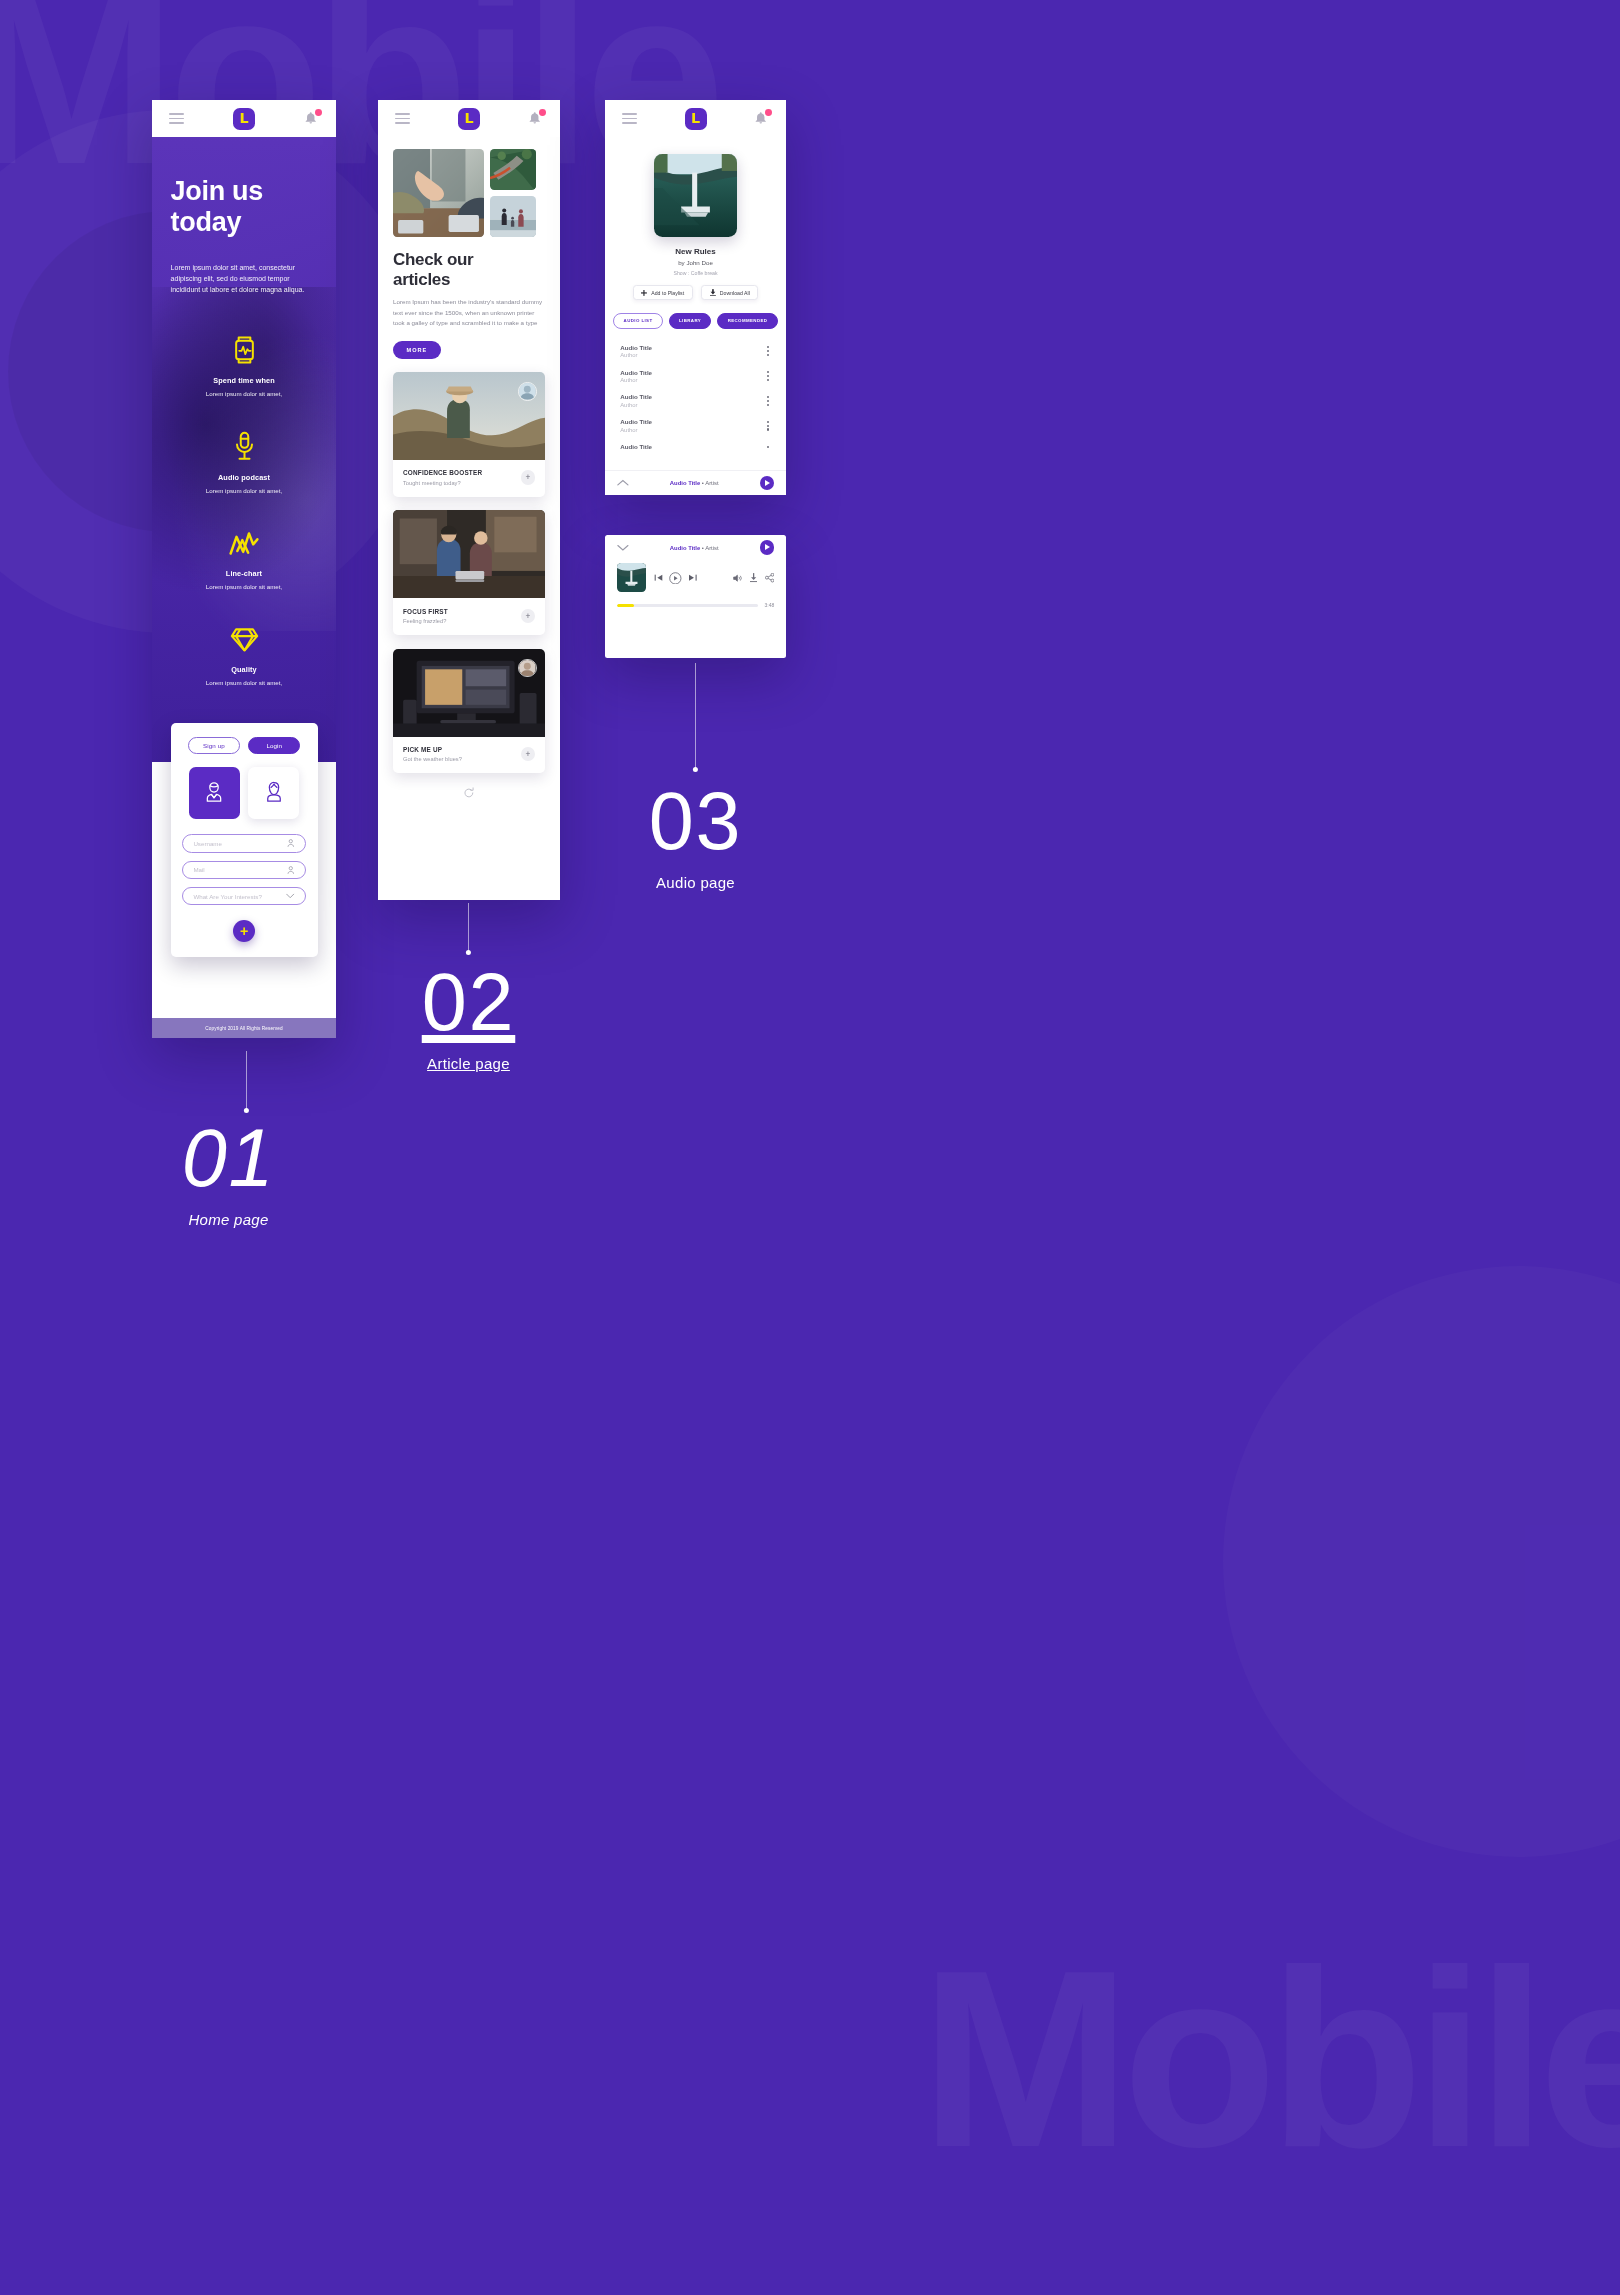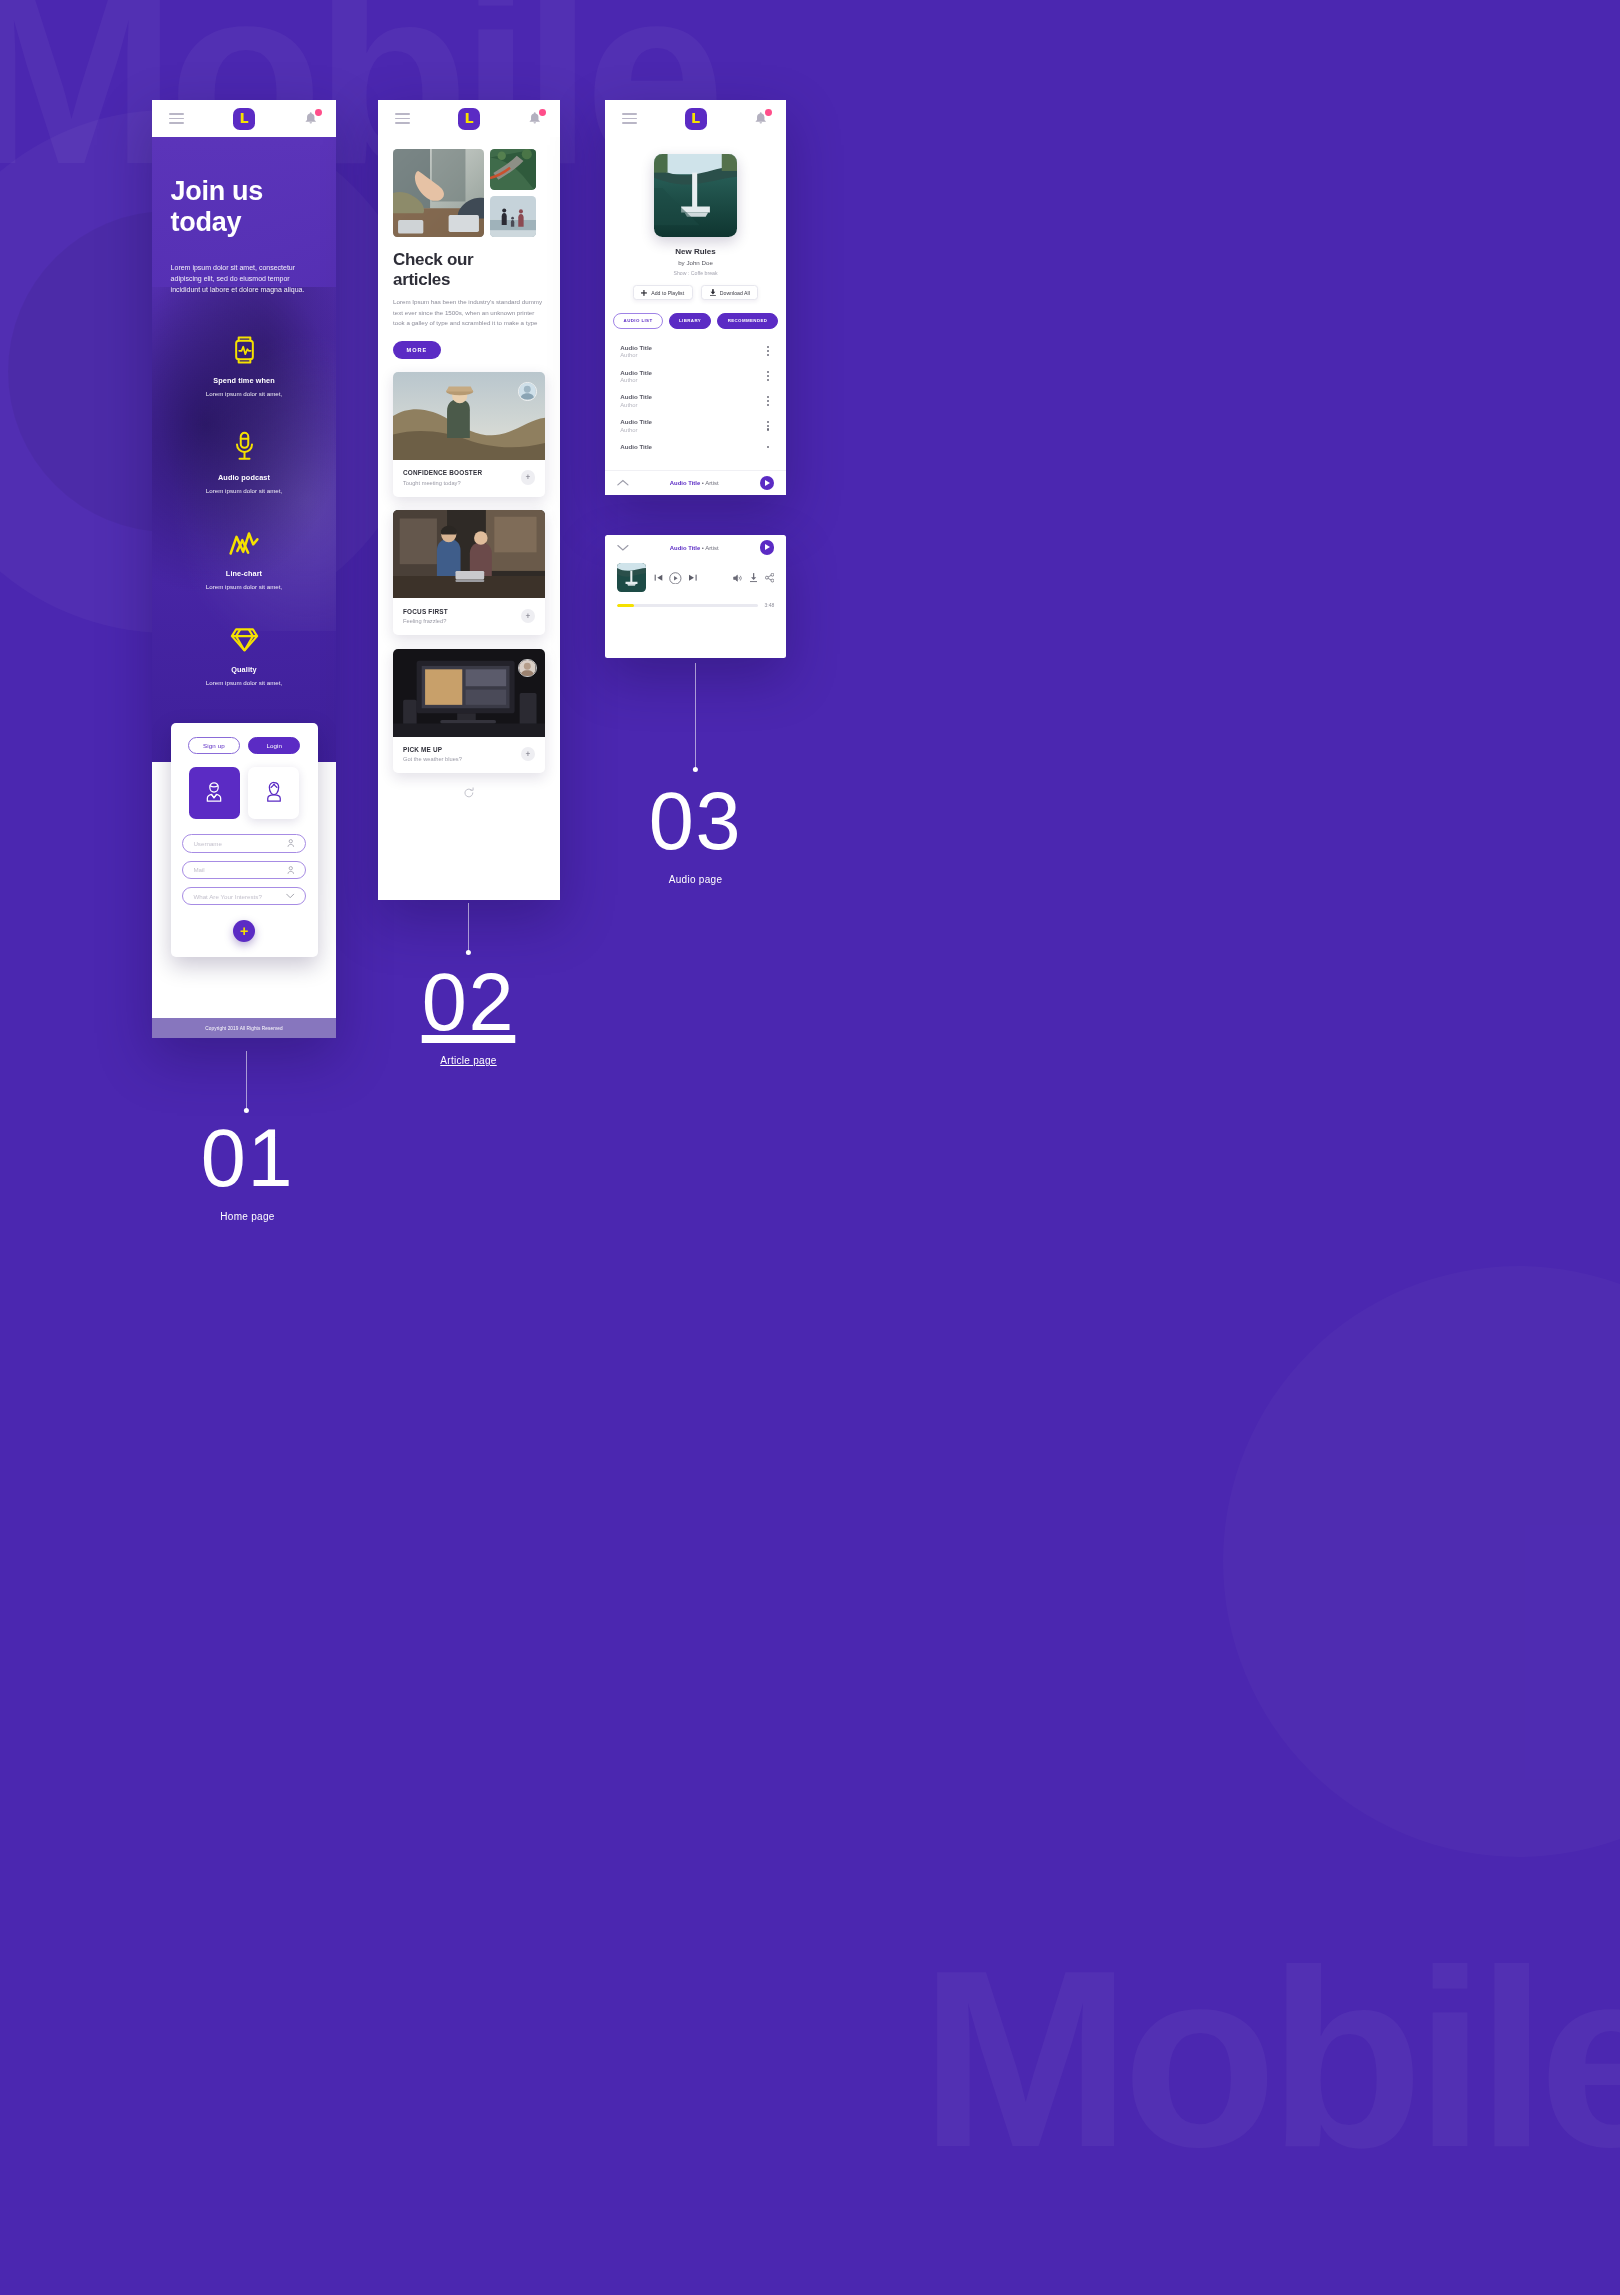--- a/index.html
+++ b/index.html
@@ -245,21 +245,21 @@
   .time { font-size: 5px; color: #8e8e9a; }
 
   
   .conn { position: absolute; width: 0.8px; background: rgba(255,255,255,0.55); }
   .conn-dot {
     position: absolute; width: 5px; height: 5px; border-radius: 50%;
     background: #fff; transform: translateX(-2.1px);
   }
   .step { position: absolute; text-align: center; color: #fff; }
   .step-num { font-size: 81px; font-weight: 300; line-height: 1; letter-spacing: 1.7px; }
-  .step-lbl { font-size: 10px; margin-top: 11.8px; letter-spacing: 0.3px; }
+  .step-lbl { font-size: 15px; margin-top: 11.8px; letter-spacing: 0.3px; }
 </style>
 </head>
 <body>
 
 <div class="bg-wrap">
   <div class="wm wm-top">Mobile</div>
   <div class="wm wm-bottom">Mobile</div>
   <div class="bg-circle bg-c1"></div>
   <div class="bg-circle bg-c2"></div>
   <div class="bg-circle bg-c3"></div>
@@ -784,21 +784,21 @@
     <div class="bar">
       <div class="bar-fill" id="barFill" style="width: 12%;"></div>
     </div>
     <div class="time">3:48</div>
   </div>
 </div>
 
 <div class="conn" style="left:246px; top:1051px; height:59px;">
   <div class="conn-dot" style="bottom:-2.5px;"></div>
 </div>
-<div class="step" style="left:163px; top:1118px; width:169px;">
+<div class="step" style="left:144px; top:1118px; width:169px;font-style:italic;">
   <div class="step-num">01</div>
   <div class="step-lbl">Home page</div>
 </div>
 
 <div class="conn" style="left:468px; top:903px; height:49px;">
   <div class="conn-dot" style="bottom:-2.5px;"></div>
 </div>
 <div class="step" style="left:384px; top:962px; width:169px;text-decoration:underline;">
   <div class="step-num">02</div>
   <div class="step-lbl">Article page</div>

